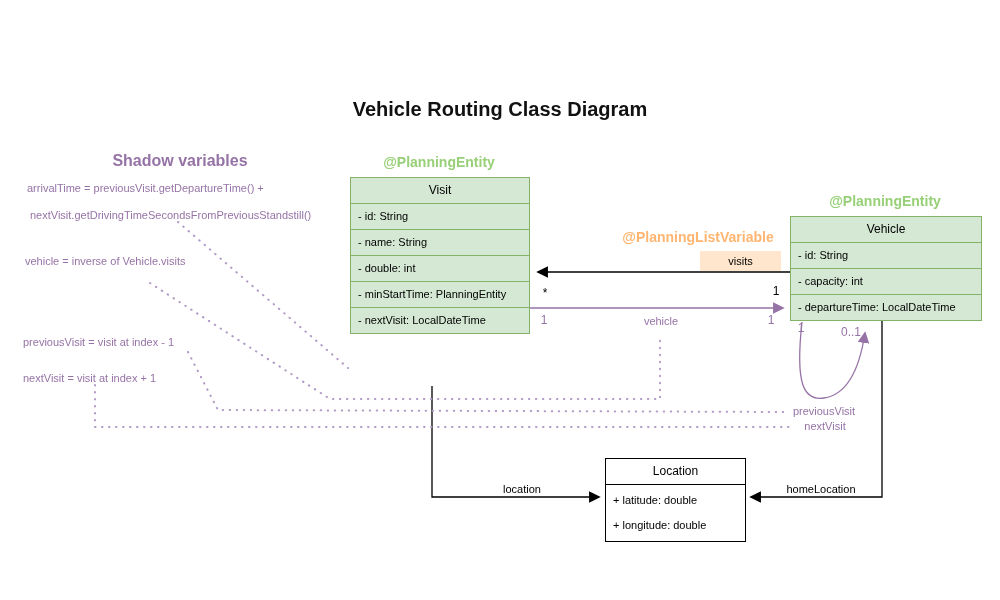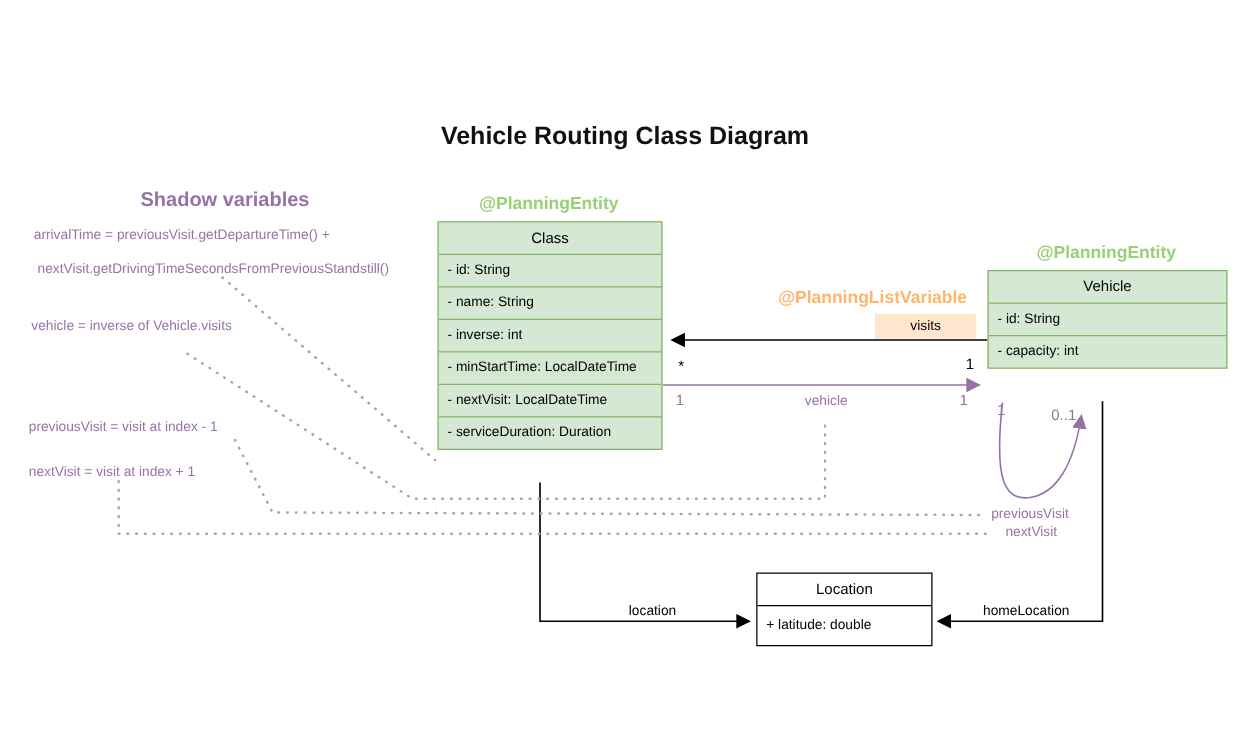--- a/index.html
+++ b/index.html
@@ -72,40 +72,41 @@
 
   <div class="shadow-head">Shadow variables</div>
   <div class="shadow-line" style="left:27px;top:182px;">arrivalTime = previousVisit.getDepartureTime() +</div>
   <div class="shadow-line" style="left:30px;top:209px;">nextVisit.getDrivingTimeSecondsFromPreviousStandstill()</div>
   <div class="shadow-line" style="left:25px;top:255px;">vehicle = inverse of Vehicle.visits</div>
   <div class="shadow-line" style="left:23px;top:336px;">previousVisit = visit at index - 1</div>
   <div class="shadow-line" style="left:23px;top:372px;">nextVisit = visit at index + 1</div>
 
   <div class="entity-ann" style="left:350px;top:154px;width:178px;">@PlanningEntity</div>
   <div class="uml" style="left:350px;top:177px;width:178px;">
-    <div class="hdr">Class</div>
+    <div class="hdr">Visit</div>
     <div class="row">- id: String</div>
     <div class="row">- name: String</div>
-    <div class="row">- inverse: int</div>
-    <div class="row">- minStartTime: LocalDateTime</div>
+    <div class="row">- double: int</div>
+    <div class="row">- minStartTime: PlanningEntity</div>
     <div class="row">- nextVisit: LocalDateTime</div>
-    <div class="row">- serviceDuration: Duration</div>
   </div>
 
   <div class="entity-ann" style="left:790px;top:193px;width:190px;">@PlanningEntity</div>
   <div class="uml" style="left:790px;top:216px;width:190px;">
     <div class="hdr">Vehicle</div>
     <div class="row">- id: String</div>
     <div class="row">- capacity: int</div>
+    <div class="row">- departureTime: LocalDateTime</div>
   </div>
 
   <div class="uml plain" style="left:605px;top:458px;width:139px;">
     <div class="hdr">Location</div>
     <div class="body">
       <div class="line">+ latitude: double</div>
+      <div class="line">+ longitude: double</div>
     </div>
   </div>
 
   <div class="listvar-ann" style="left:608px;top:229px;width:180px;">@PlanningListVariable</div>
   <div class="chip">visits</div>
 
   <span class="lbl k m" style="left:545px;top:293px;">*</span>
   <span class="lbl k m" style="left:776px;top:291px;">1</span>
 
   <span class="lbl p m" style="left:544px;top:320px;">1</span>

